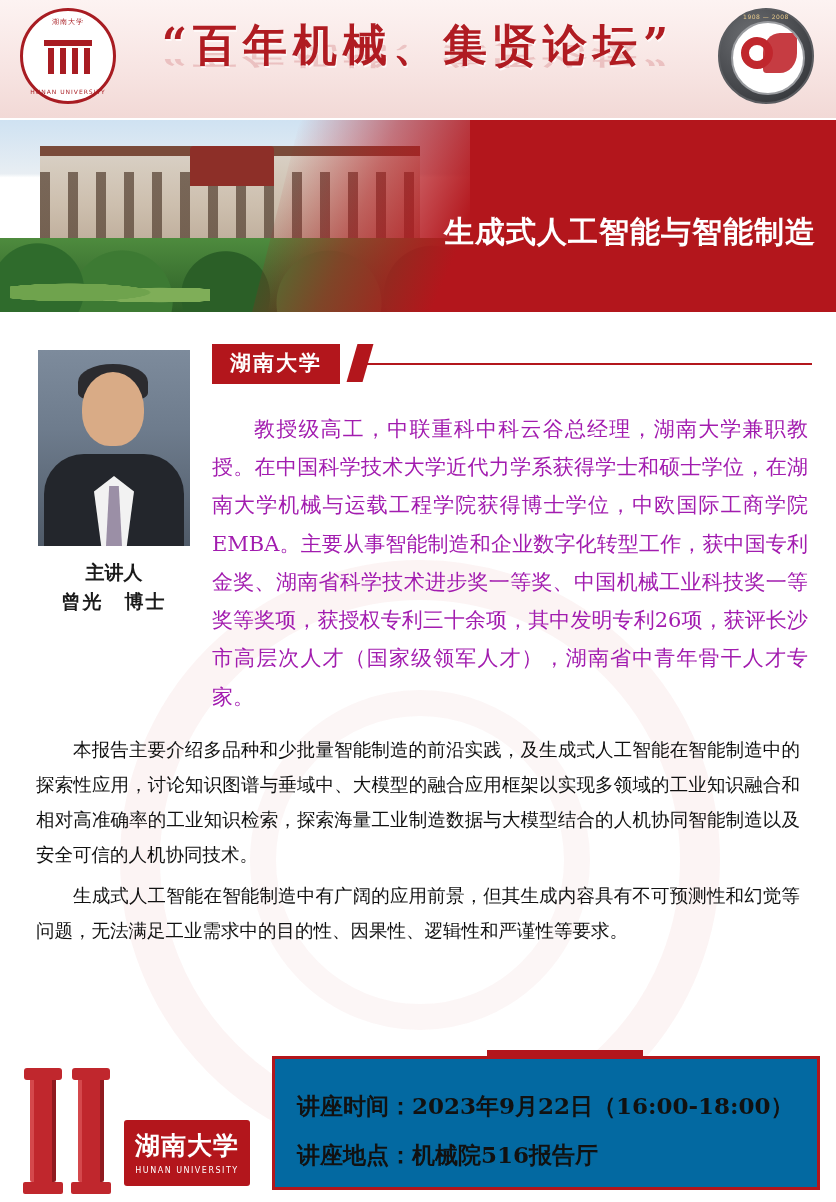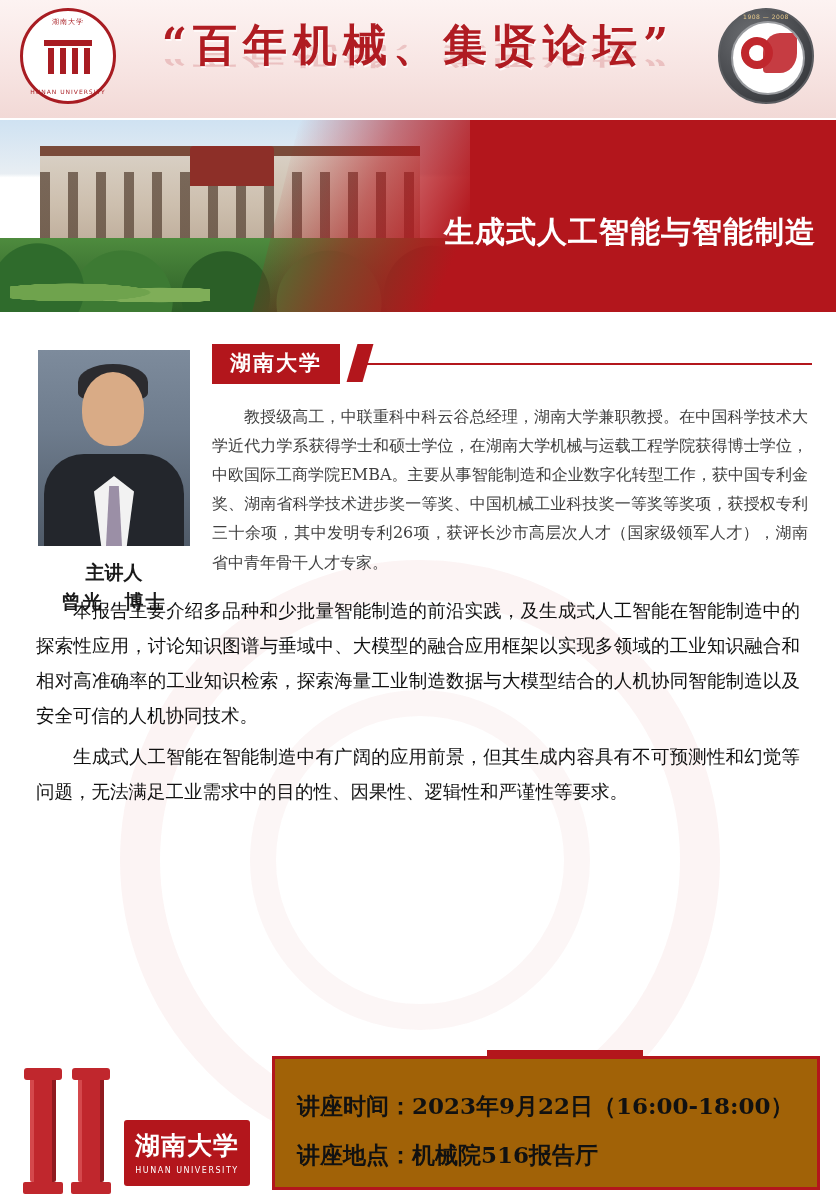--- a/index.html
+++ b/index.html
@@ -369,25 +369,25 @@
   .tag-row .skew-edge {
     position: absolute;
     left: 140px;
     top: 0;
     width: 16px;
     height: 38px;
     background: #b3161c;
     transform: skewX(-16deg);
   }
   .guest-text {
-    margin: 18px 28px 0 212px;
+    margin: 26px 28px 0 212px;
     font-family: "DejaVu Serif", "Liberation Serif", serif;
-    font-size: 16px;
+    font-size: 21px;
     line-height: 1.82;
-    color: #404040;
+    color: #a21caf;
     text-align: justify;
     text-indent: 2em;
   }
 
   
   .intro-tag-wrap {
     position: relative;
     margin-top: 24px;
     height: 44px;
   }
@@ -494,21 +494,21 @@
     margin-top: 4px;
   }
   .footer-box {
     position: absolute;
     right: 16px;
     bottom: 12px;
     width: 548px;
     height: 134px;
     border: 3px solid #b3161c;
     box-sizing: border-box;
-    background: #a16207;
+    background: #0369a1;
   }
   .footer-box .notch {
     position: absolute;
     left: 212px;
     top: -9px;
     width: 156px;
     height: 9px;
     background: #b3161c;
   }
   .footer-line {

